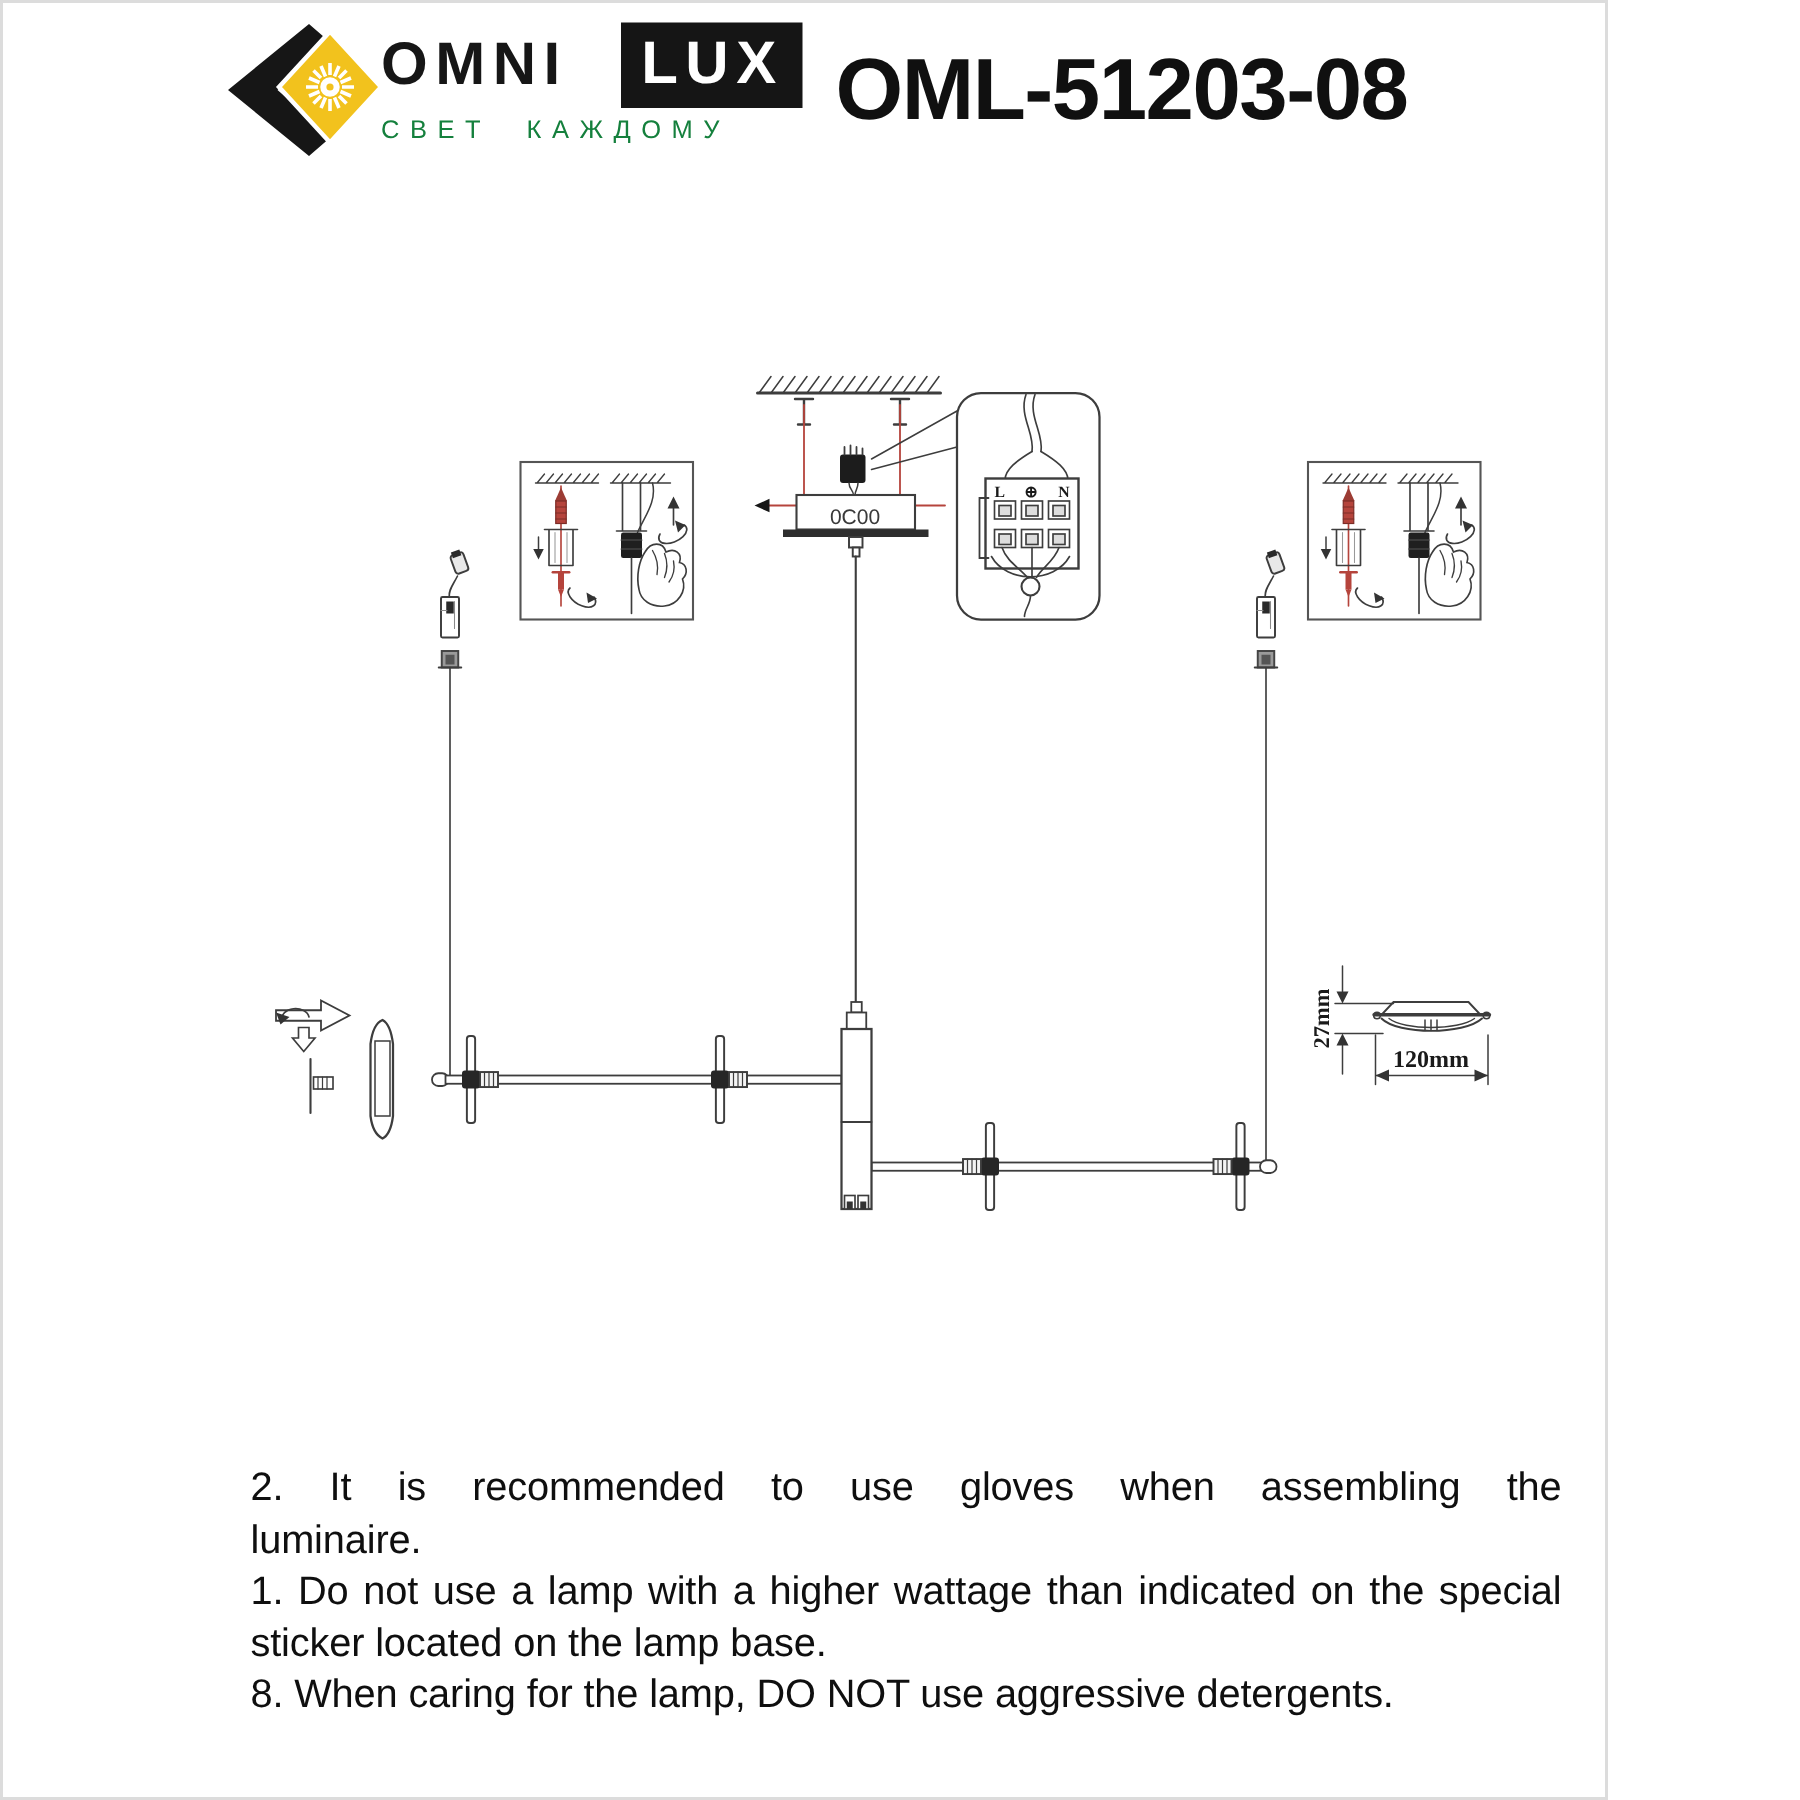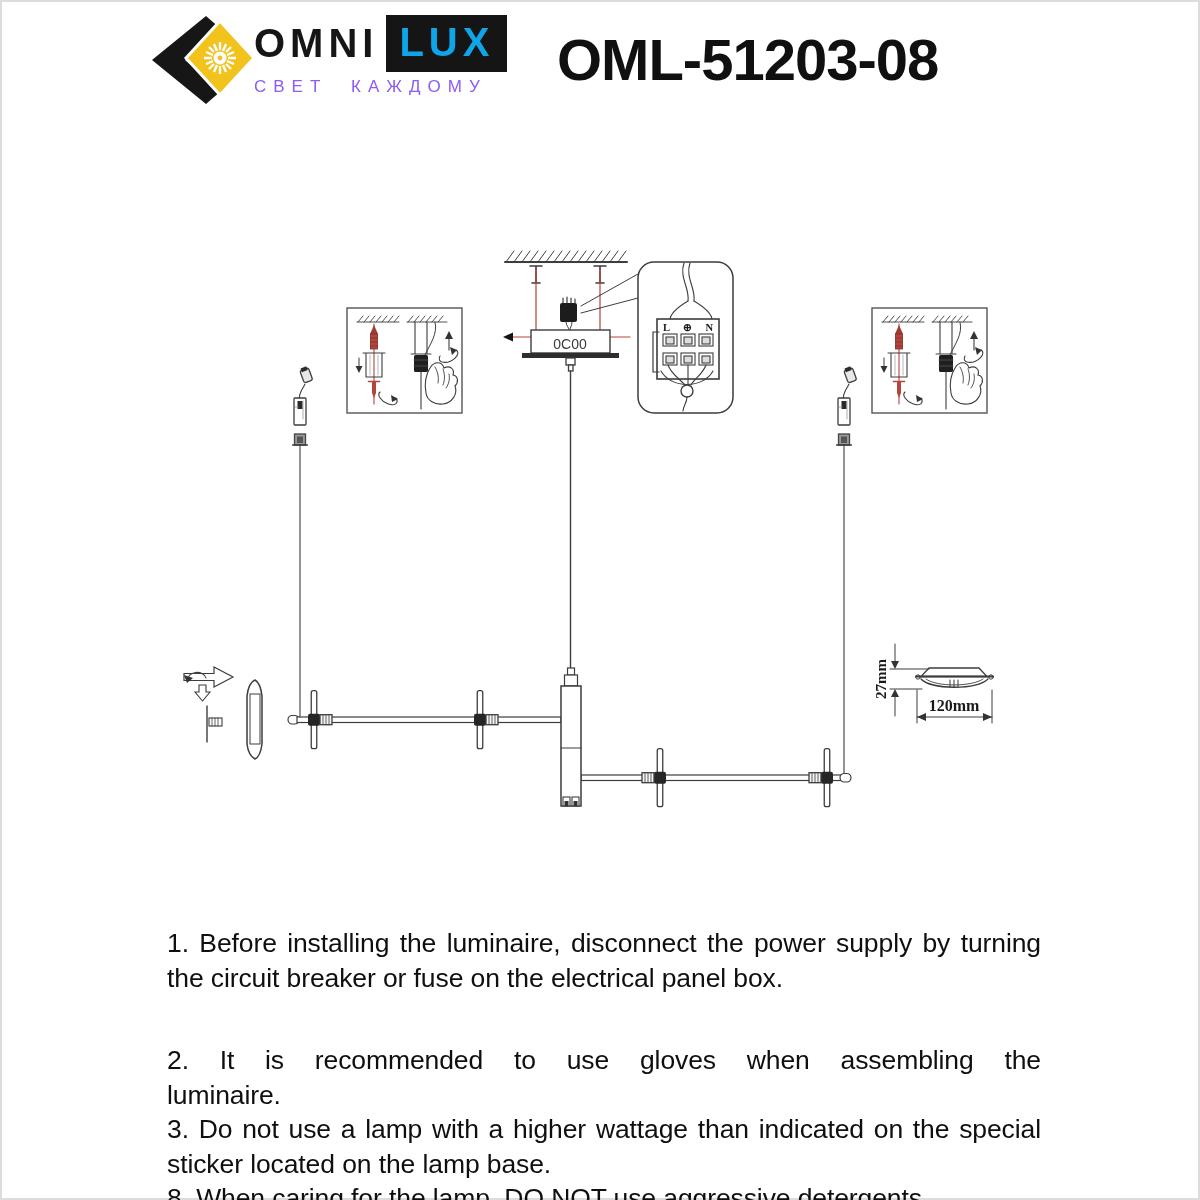--- a/index.html
+++ b/index.html
@@ -1,29 +1,29 @@
 <!DOCTYPE html>
 <html><head>
 <meta charset="utf-8">
 <style>
   html,body{margin:0;padding:0;background:#ffffff;}
   .page{
-    position:relative;width:1200px;height:1200px;background:#fff;overflow:hidden;
+    position:relative;width:1072px;height:1200px;background:#fff;overflow:hidden;
     font-family:"Liberation Sans",sans-serif;color:#111;
     box-shadow:inset 0 0 0 2px #dcdcdc;
   }
   
   .logo{position:absolute;left:150px;top:6px;width:420px;height:110px;}
   .logo-mark{position:absolute;left:0;top:2px;}
   .logo-text{position:absolute;left:104px;top:9px;}
   .logo-row{display:flex;align-items:center;}
   .omni{font-size:40px;font-weight:700;letter-spacing:5px;color:#161616;}
-  .lux{margin-left:8px;background:#151515;color:#0ea5e9;font-size:40px;font-weight:700;
+  .lux{margin-left:36px;background:#151515;color:#ffffff;font-size:40px;font-weight:700;
        letter-spacing:5px;padding:5px 13px 7px 13px;}
-  .tagline{margin-top:5px;font-size:17px;font-weight:500;letter-spacing:7px;word-spacing:12px;color:#8b5cf6;}
+  .tagline{margin-top:5px;font-size:17px;font-weight:500;letter-spacing:7px;word-spacing:12px;color:#15803d;}
   .model{position:absolute;left:557px;top:26px;font-size:58px;font-weight:700;
          letter-spacing:-1px;color:#101010;white-space:nowrap;}
   
   .diagram{position:absolute;left:0;top:0;width:1200px;height:1200px;}
   .diagram path,.diagram rect,.diagram line,.diagram circle,.diagram ellipse{vector-effect:none;}
   
   .instructions{position:absolute;left:167px;top:926px;width:874px;
     font-size:26.5px;line-height:34.5px;letter-spacing:-0.1px;color:#0f0f0f;text-align:justify;}
   .instructions p{margin:0;}
   .instructions p.stretch{word-spacing:10px;margin-top:48px;}
@@ -253,19 +253,18 @@
       <g>
         <path d="M917,690 V723 M992,690 V723 M917,717 H992" stroke-width="1"></path>
         <polygon points="917,717 926,713 926,721" fill="#333" stroke="none"></polygon>
         <polygon points="992,717 983,713 983,721" fill="#333" stroke="none"></polygon>
         <text x="954" y="711" text-anchor="middle" font-size="16" font-weight="bold" fill="#1a1a1a" stroke="none" font-family="Liberation Serif, serif">120mm</text>
       </g>
     </g>
   </svg>
 
   <div class="instructions">
-    <p>1. Before installing the luminaire, disconnect the power supply by turning the circuit breaker or fuse on the electrical panel box.</p>
     <p class="stretch">2. It is recommended to use gloves when assembling the luminaire.</p>
-    <p>3. Do not use a lamp with a higher wattage than indicated on the special sticker located on the lamp base.</p>
+    <p>1. Do not use a lamp with a higher wattage than indicated on the special sticker located on the lamp base.</p>
     <p>8. When caring for the lamp, DO NOT use aggressive detergents.</p>
   </div>
 
 </div>
 
 </body></html>

